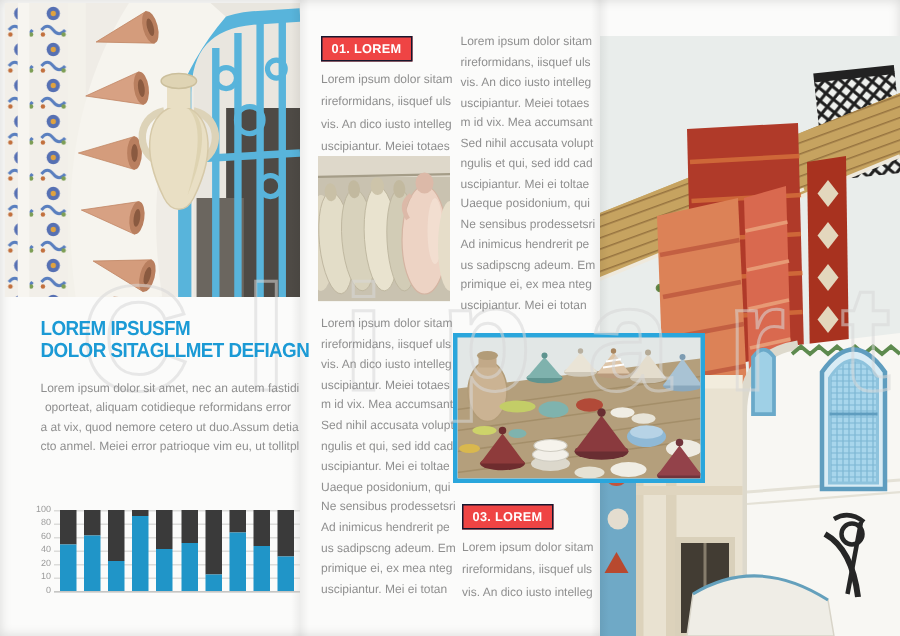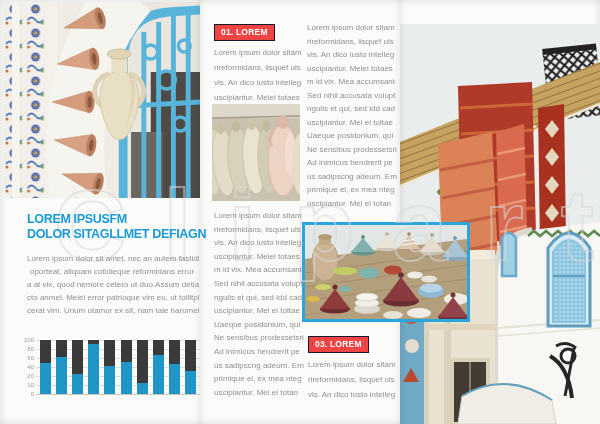--- a/index.html
+++ b/index.html
@@ -367,21 +367,20 @@
 
   <div class="title txt-layer">
     <div>LOREM IPSUSFM</div>
     <div>DOLOR SITAGLLMET DEFIAGN</div>
   </div>
   <div class="col txt-layer" id="left-body">
       <div class="tl">Lorem ipsum dolor sit amet, nec an autem fastidi</div>
       <div class="tl">oporteat, aliquam cotidieque reformidans error</div>
       <div class="tl">a at vix, quod nemore cetero ut duo.Assum detia</div>
       <div class="tl">cto anmel. Meiei error patrioque vim eu, ut tollitpl</div>
-      <div class="tl">cerat vim. Unum utamur ex sit, nam tale harumei</div>
     </div>
 
   <div id="chart" class="txt-layer">
     <div id="chart-ylabels">
         <div style="top: -3.5px;">100</div>
         <div style="top: 5.5px;">80</div>
         <div style="top: 14.5px;">60</div>
         <div style="top: 23.5px;">40</div>
         <div style="top: 32.5px;">20</div>
         <div style="top: 41.5px;">10</div>

